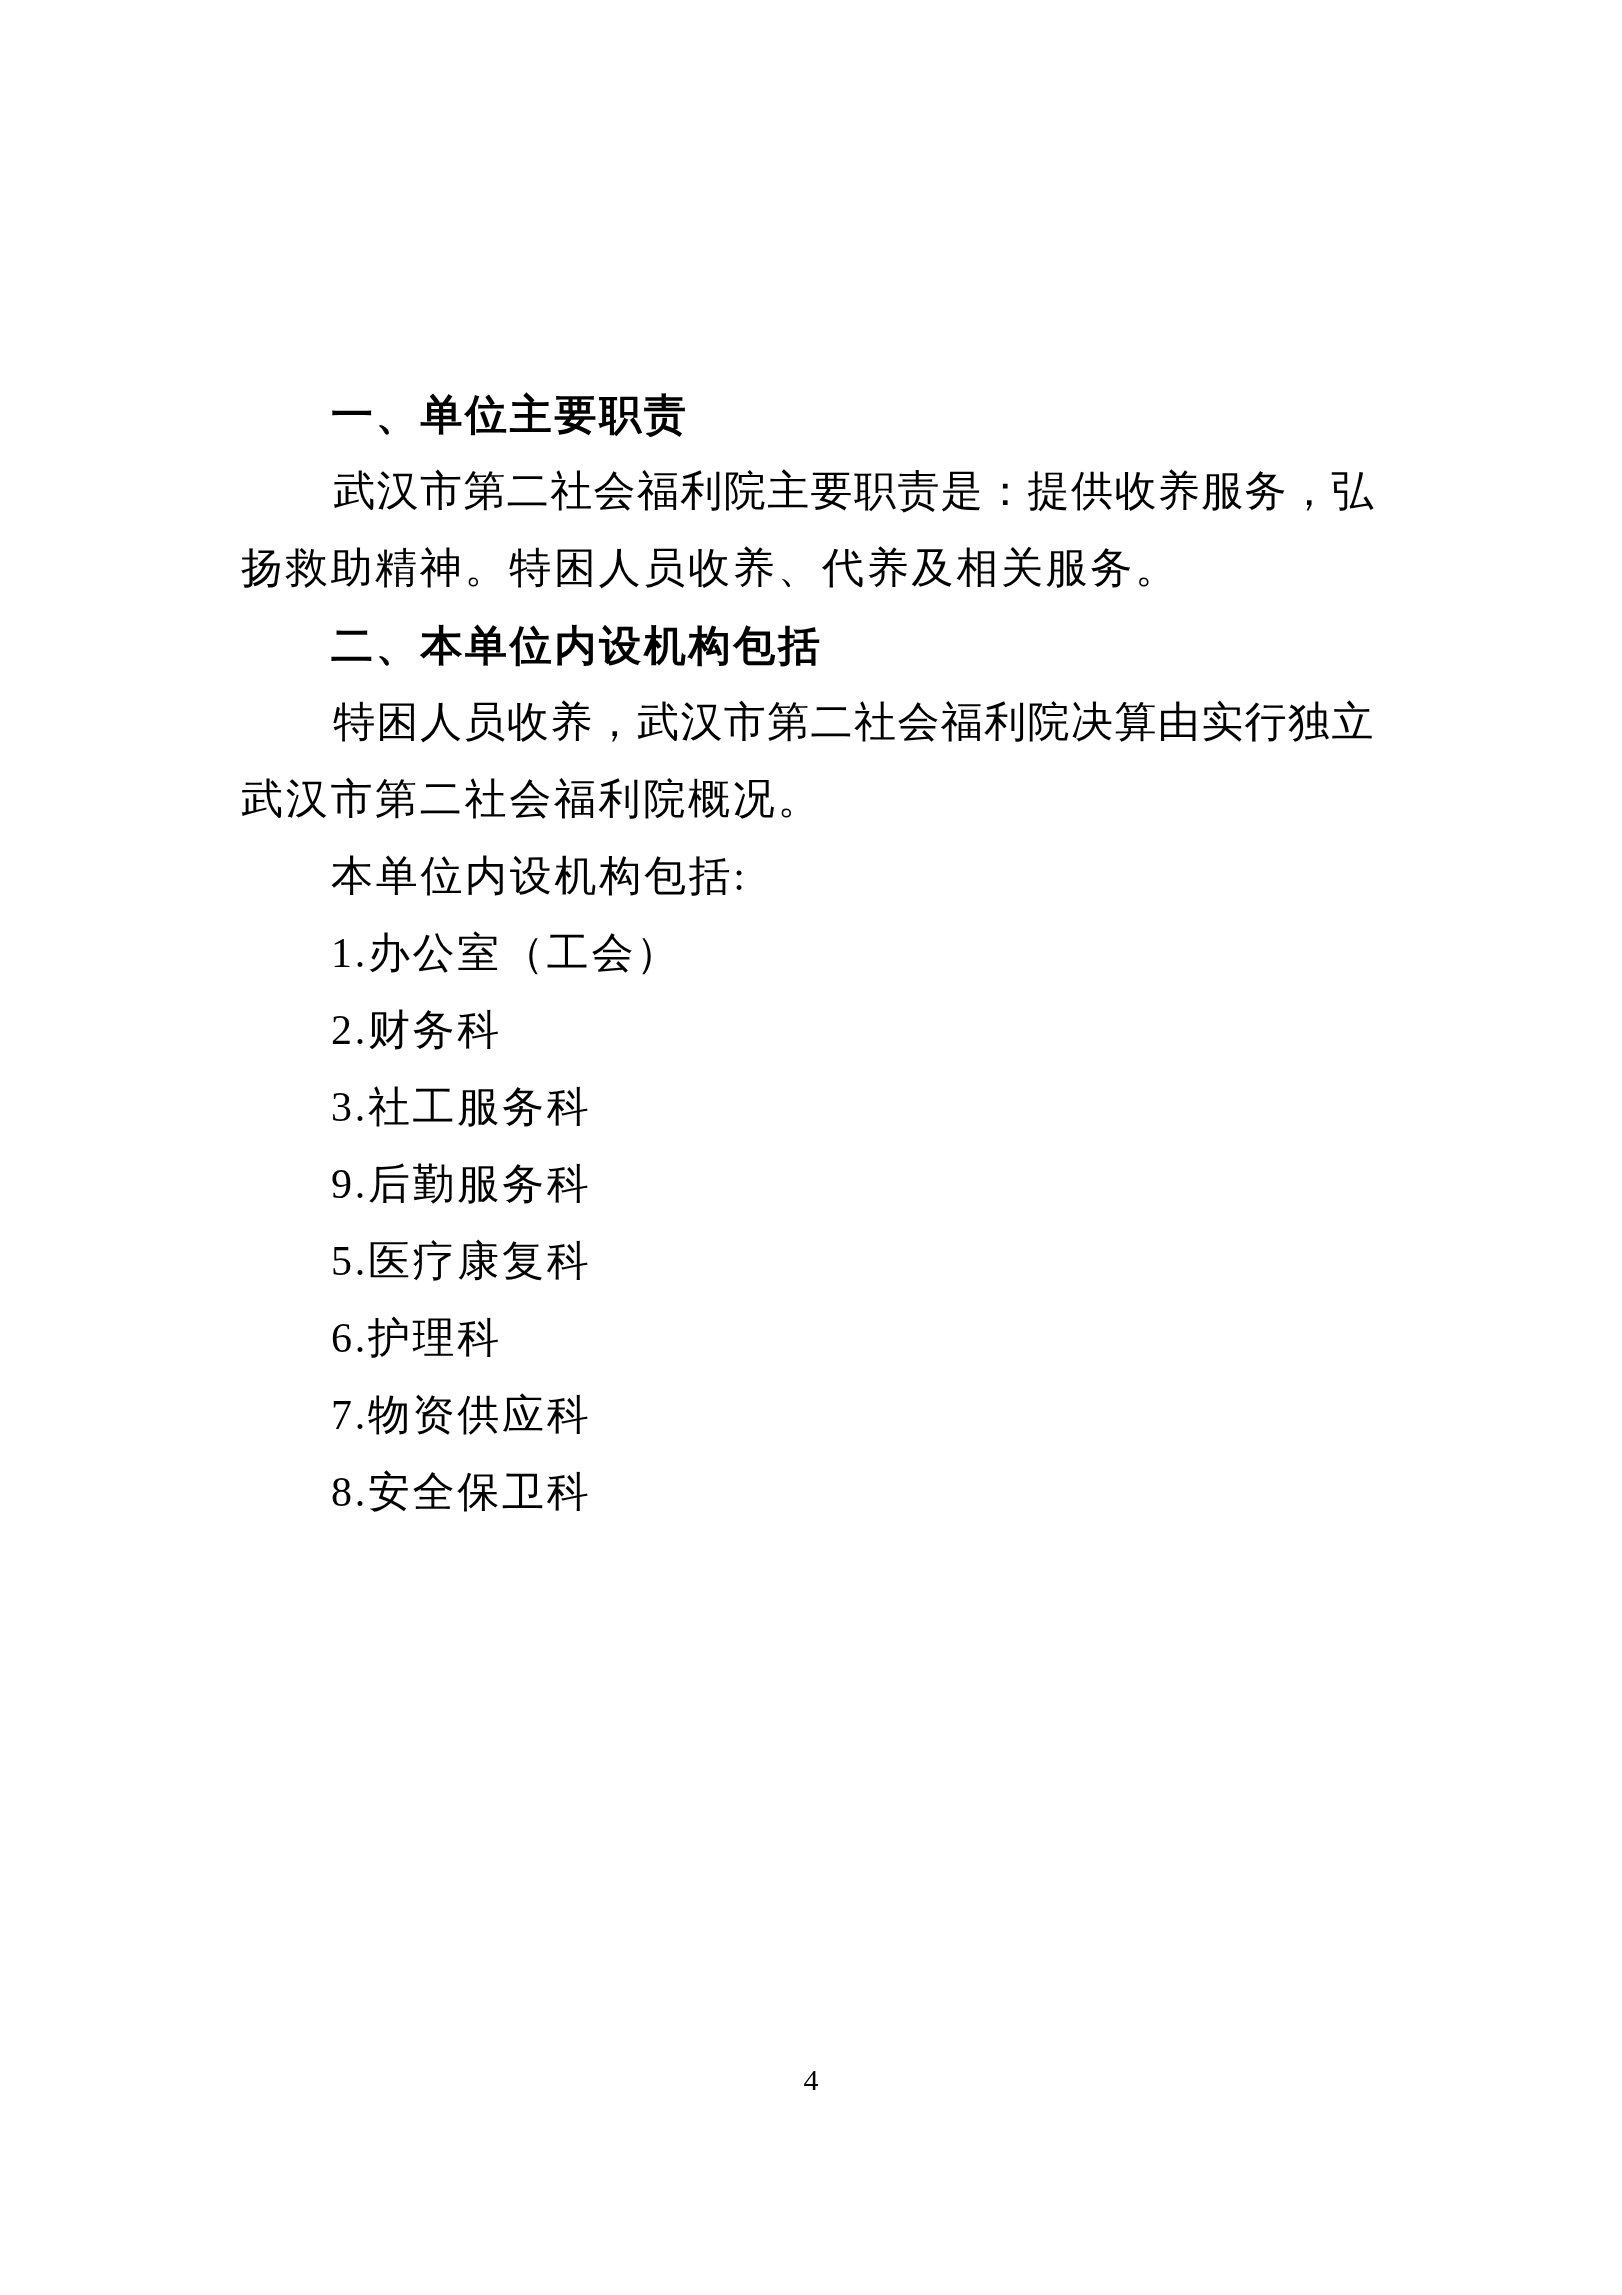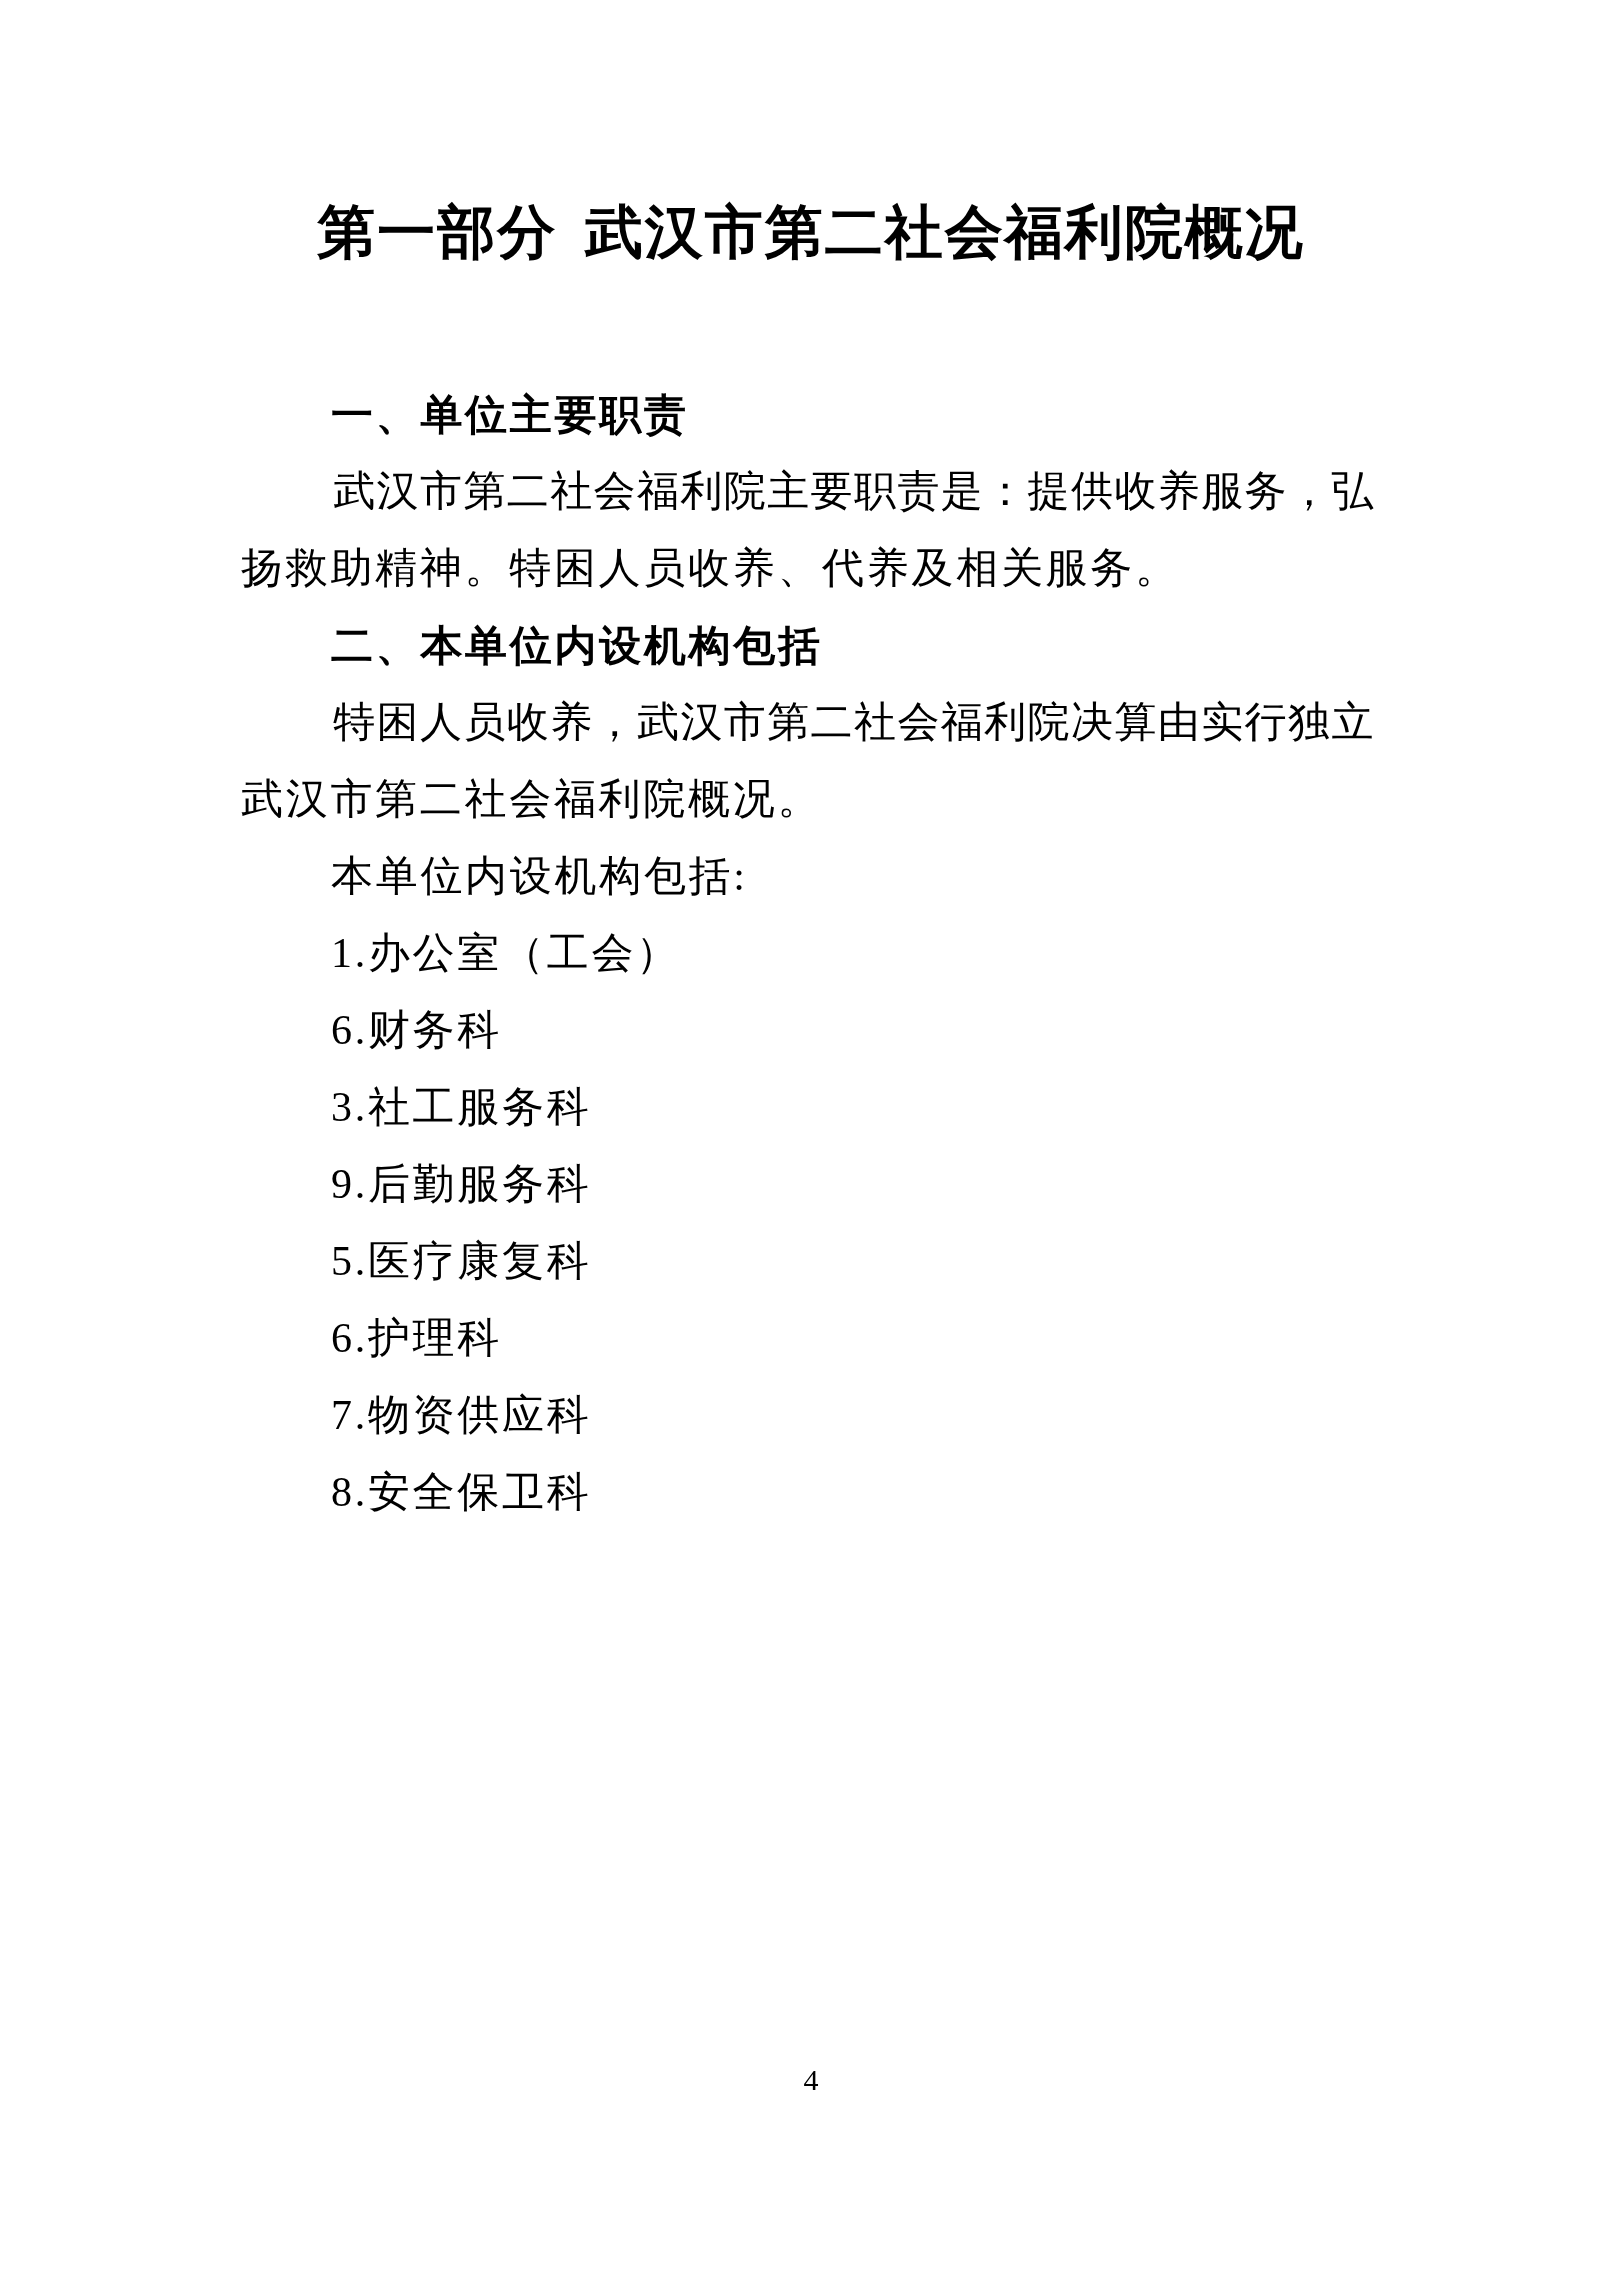--- a/index.html
+++ b/index.html
@@ -63,38 +63,37 @@
     font-family: "Liberation Serif", "DejaVu Serif", serif;
     font-size: 30px;
     line-height: 30px;
   }
 </style>
 </head>
 <body>
 
 <div class="page">
 
-  <div class="doc-title">第一部分 武汉市第二社会福利院概况</div>
 
   <div class="content">
 
     <section>
       <div class="line heading indent">一、单位主要职责</div>
       <div class="line bodytext indent stretch">武汉市第二社会福利院主要职责是：提供收养服务，弘</div>
       <div class="line bodytext">扬救助精神。特困人员收养、代养及相关服务。</div>
     </section>
 
     <section>
       <div class="line heading indent">二、本单位内设机构包括</div>
       <div class="line bodytext indent stretch">特困人员收养，武汉市第二社会福利院决算由实行独立</div>
       <div class="line bodytext">武汉市第二社会福利院概况。</div>
       <div class="line bodytext indent">本单位内设机构包括:</div>
 
       <div class="line bodytext indent">1.办公室（工会）</div>
-      <div class="line bodytext indent">6.财务科</div>
+      <div class="line bodytext indent">2.财务科</div>
       <div class="line bodytext indent">3.社工服务科</div>
       <div class="line bodytext indent">9.后勤服务科</div>
       <div class="line bodytext indent">5.医疗康复科</div>
       <div class="line bodytext indent">6.护理科</div>
       <div class="line bodytext indent">7.物资供应科</div>
       <div class="line bodytext indent">8.安全保卫科</div>
     </section>
 
   </div>
 

